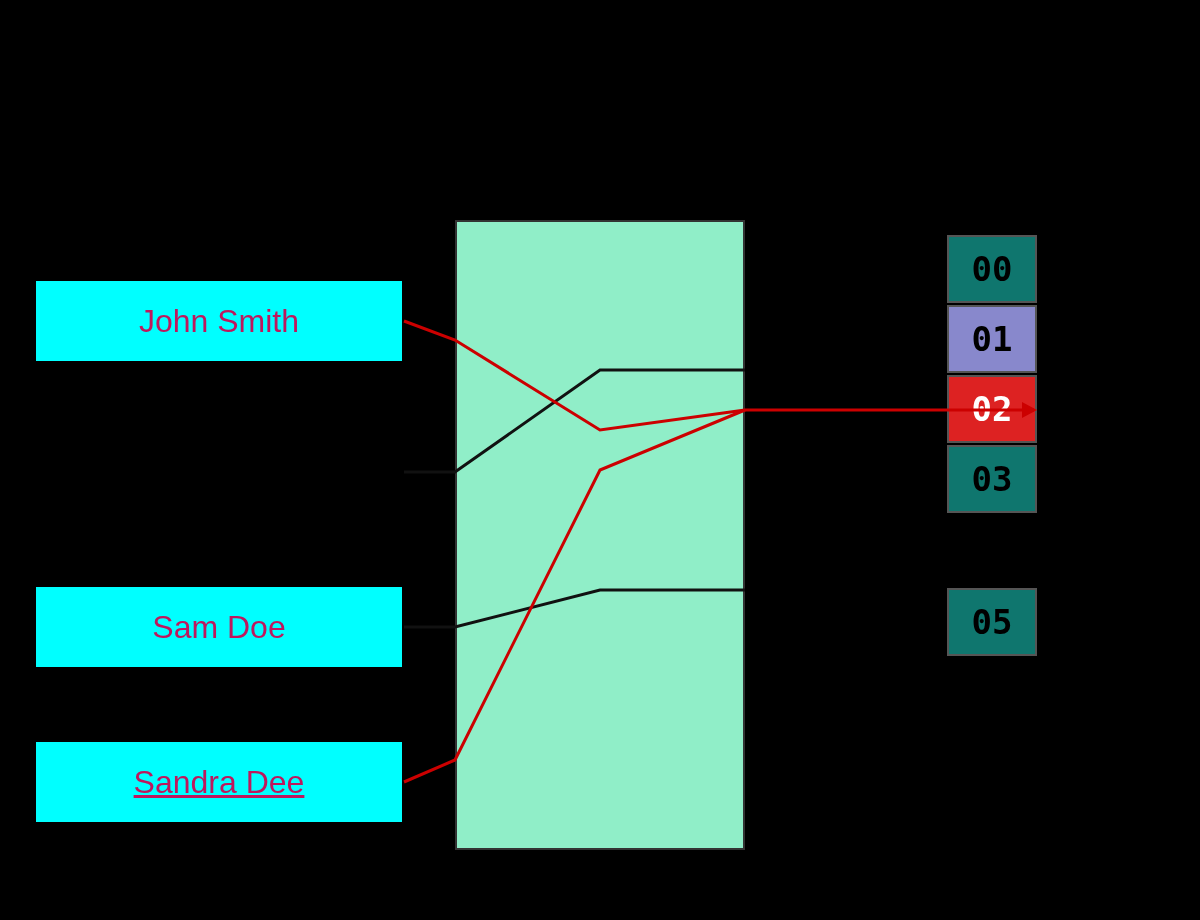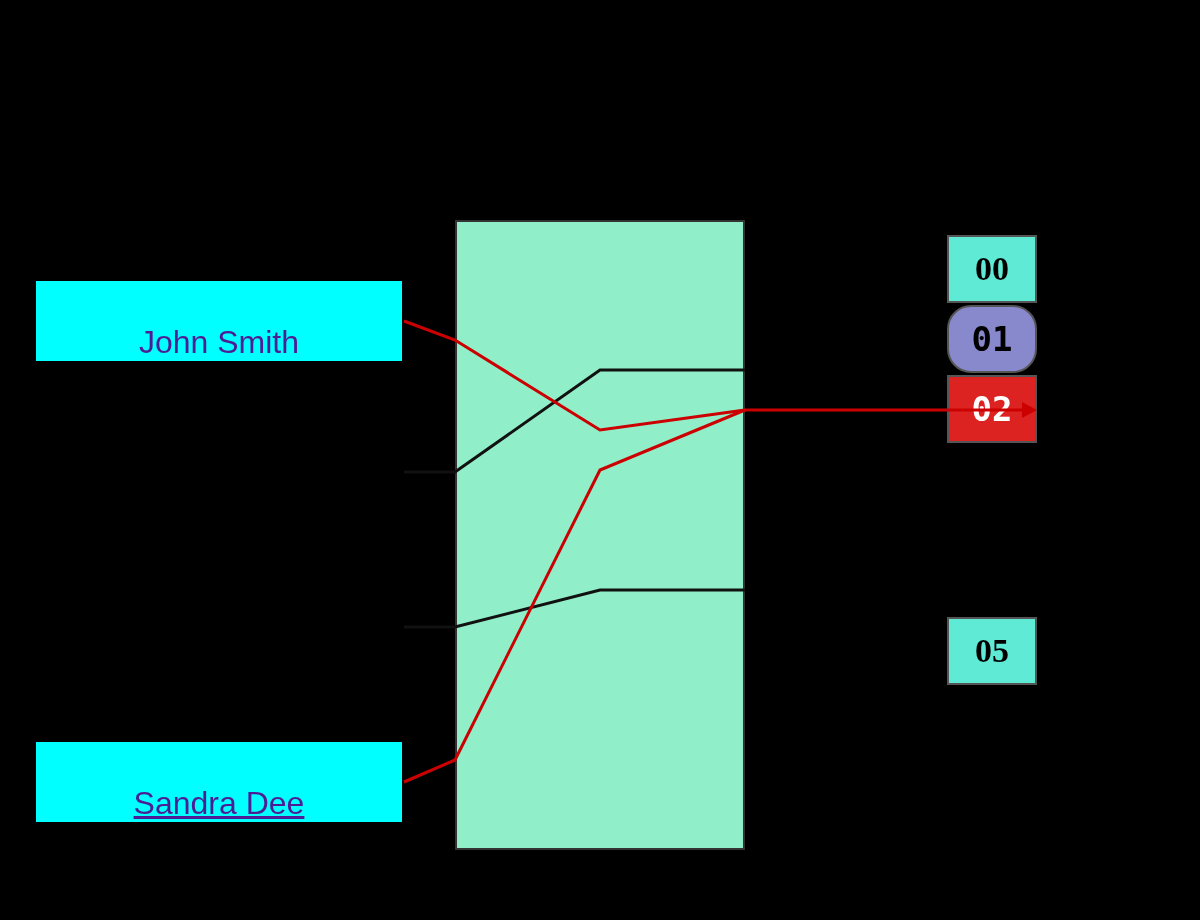--- a/index.html
+++ b/index.html
@@ -17,26 +17,26 @@
       width: 1200px;
       height: 920px;
     }
 
     
     .name-box {
       position: absolute;
       background: #00ffff;
       border: 2px solid #000;
       display: flex;
-      align-items: flex-end;
+      align-items: center;
       justify-content: center;
       font-size: 32px;
       font-weight: normal;
       font-family: sans-serif;
-      color: #4c1d95;
+      color: #be185d;
       width: 370px;
       height: 84px;
     }
 
     #box-john   { left: 34px;  top: 279px; }
     #box-lisa   { left: 34px;  top: 430px; }
     #box-sam    { left: 34px;  top: 585px; }
     #box-sandra { left: 34px;  top: 740px; text-decoration: underline; }
 
     
@@ -58,62 +58,68 @@
       border: 2px solid #555;
       display: flex;
       align-items: center;
       justify-content: center;
       font-size: 34px;
       font-family: monospace;
       font-weight: bold;
       color: #000;
     }
 
-    .slot-white  { background: #5eead4; font-family: Liberation Serif, serif; }
-    .slot-purple { background: #8888cc; border-radius: 24px; }
+    .slot-white  { background: #0f766e; }
+    .slot-purple { background: #8888cc; }
     .slot-red    { background: #dd2222; color: #fff; }
 
     #slot-00 { right: 163px; top: 235px; }
     #slot-01 { right: 163px; top: 305px; }
     #slot-02 { right: 163px; top: 375px; }
     #slot-03 { right: 163px; top: 445px; }
     #slot-04 { right: 163px; top: 515px; }
-    #slot-05 { right: 163px; top: 617px; }
+    #slot-05 { right: 163px; top: 588px; }
     #slot-15 { right: 163px; top: 730px; }
 
     svg.lines {
       position: absolute;
       top: 0; left: 0;
       width: 1200px;
       height: 920px;
       pointer-events: none;
     }
   </style>
 </head>
 <body>
 
 <div class="canvas">
 
   <div class="name-box" id="box-john">
     <span>John Smith</span>
   </div>
+  <div class="name-box" id="box-sam">
+    <span>Sam Doe</span>
+  </div>
   <div class="name-box" id="box-sandra">
     <span>Sandra Dee</span>
   </div>
 
   <div class="hash-box"></div>
 
   <div class="slot slot-white" id="slot-00">
     <span>00</span>
   </div>
   <div class="slot slot-purple" id="slot-01">
     <span>01</span>
   </div>
   <div class="slot slot-red" id="slot-02">
     <span>02</span>
+  </div>
+  <div class="slot slot-white" id="slot-03">
+    <span>03</span>
   </div>
   <div class="slot slot-white" id="slot-05">
     <span>05</span>
   </div>
 
   <svg class="lines">
 
     <polyline points="404,472 455,472 600,370 745,370" stroke="#111" stroke-width="3" fill="none"></polyline>
 
     <polyline points="404,627 455,627 600,590 745,590" stroke="#111" stroke-width="3" fill="none"></polyline>

